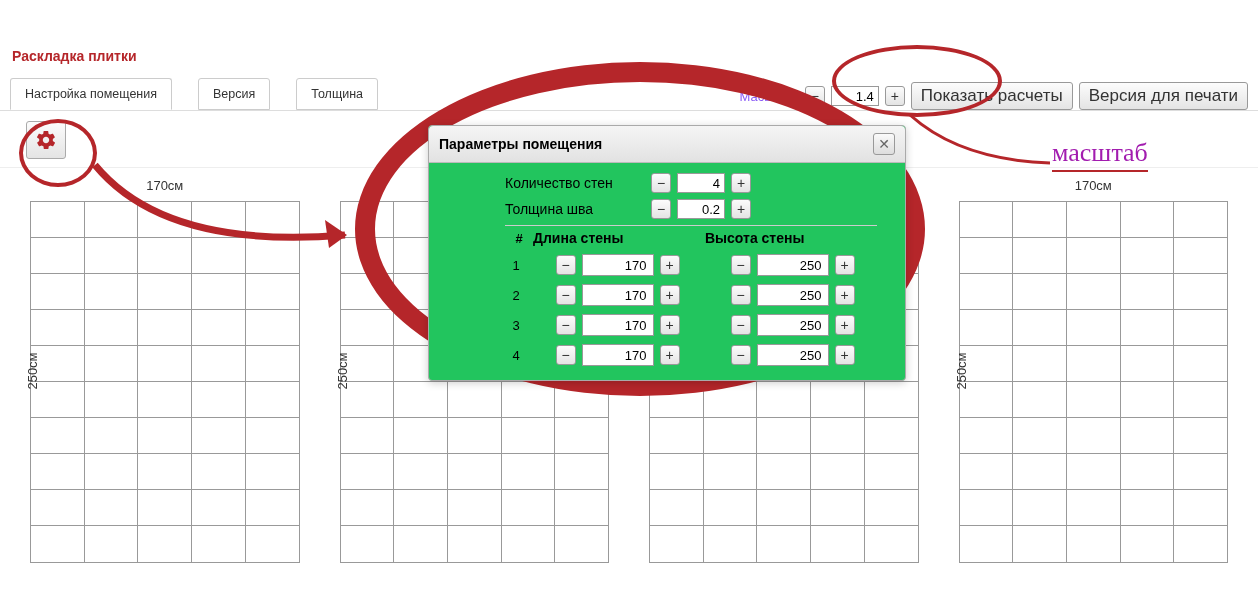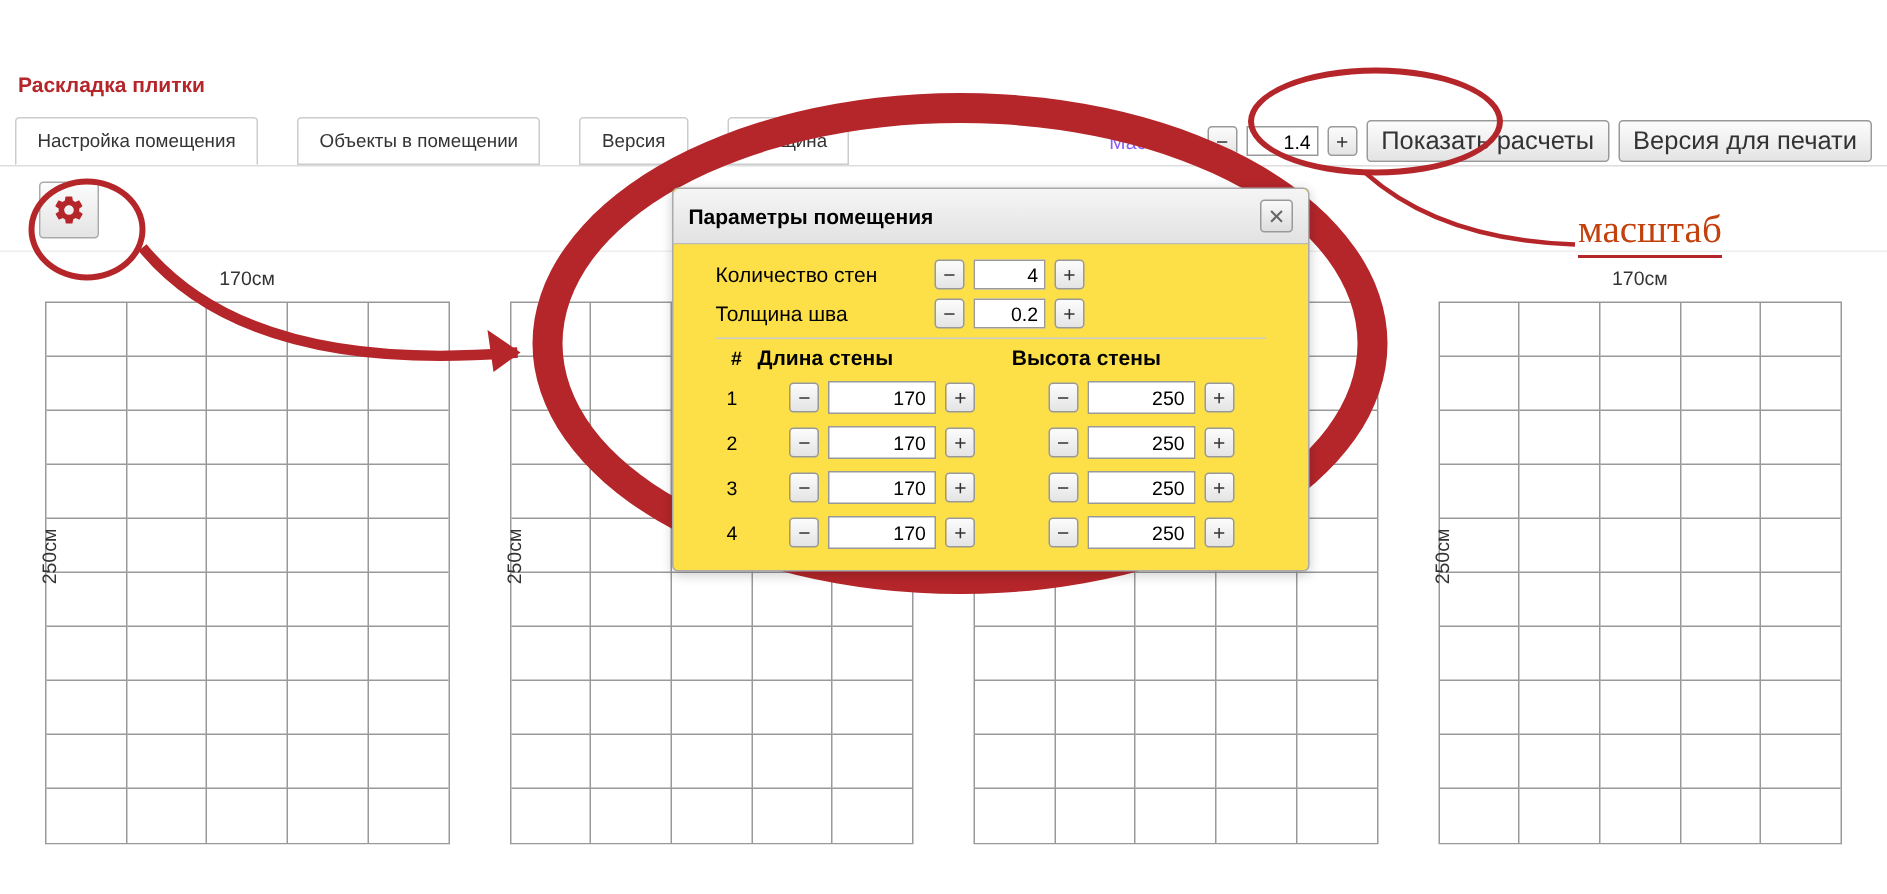--- a/index.html
+++ b/index.html
@@ -1,20 +1,20 @@
 <!DOCTYPE html>
 <html><head>
 <meta charset="utf-8">
 <style>
 * { box-sizing: border-box; margin: 0; padding: 0; }
 body { font-family: Arial, sans-serif; font-size: 13px; background: #fff; width: 1258px; position: relative; }
 
 .page-title { color: #b5262a; font-size: 14px; font-weight: bold; padding: 48px 12px 14px; }
 
-.tabs-row { display: flex; align-items: center; padding: 0 10px; gap: 20px; }
+.tabs-row { display: flex; align-items: flex-end; padding: 0 10px; gap: 20px; }
 .tabs { display: flex; gap: 26px; }
 .tab { background: #fff; border: 1px solid #ccc; border-radius: 3px 3px 0 0; padding: 8px 14px; font-size: 12.5px; color: #333; cursor: pointer; }
 .tab.active { border-bottom-color: #fff; position: relative; z-index: 2; }
 
 .right-controls { margin-left: auto; display: flex; align-items: center; gap: 6px; }
 .scale-label { font-size: 13px; color: #8b5cf6; }
 .btn { border: 1px solid #999; background: linear-gradient(#fcfcfc, #e4e4e4); border-radius: 3px; padding: 3px 9px; font-size: 17px; cursor: pointer; color: #333; }
 .step-btn { width: 20px; height: 20px; display: inline-flex; align-items: center; justify-content: center; padding: 0; font-size: 14px; line-height: 1; }
 .num-input { width: 48px; height: 20px; border: 1px solid #999; text-align: right; padding-right: 4px; font-size: 13px; }
 
@@ -26,56 +26,55 @@
 .walls { display: flex; gap: 40px; padding: 0 20px; justify-content: center; }
 .wall { position: relative; flex: 1; }
 .wall-width { text-align: center; font-size: 13px; color: #333; margin-bottom: 8px; }
 .wall-height { position: absolute; left: -16px; top: 50%; transform: translateY(-50%) rotate(-90deg); transform-origin: center; font-size: 13px; color: #333; white-space: nowrap; }
 .grid { border: 1px solid #999; background: #fff; }
 .grid-row { display: flex; height: 36px; }
 .grid-cell { flex: 1; border-right: 1px solid #999; border-bottom: 1px solid #999; }
 .grid-row:last-child .grid-cell { border-bottom: none; }
 .grid-cell:last-child { border-right: none; }
 
-.dialog { position: absolute; left: 448px; top: 125px; width: 425px; background: #fde047; border: 1px solid #aaa; border-radius: 4px; box-shadow: 0 2px 8px rgba(0,0,0,0.2); z-index: 20; }
+.dialog { position: absolute; left: 428px; top: 125px; width: 478px; background: #22c55e; border: 1px solid #aaa; border-radius: 4px; box-shadow: 0 2px 8px rgba(0,0,0,0.2); z-index: 20; }
 .dialog-header { display: flex; align-items: center; padding: 7px 10px; background: linear-gradient(#f5f5f5, #e2e2e2); border-bottom: 1px solid #bbb; border-radius: 4px 4px 0 0; }
 .dialog-title { font-weight: bold; font-size: 14px; flex: 1; }
 .close-btn { width: 22px; height: 22px; border: 1px solid #999; background: linear-gradient(#fafafa, #ddd); border-radius: 3px; display: flex; align-items: center; justify-content: center; font-size: 14px; color: #666; cursor: pointer; }
-.dialog-body { padding: 10px 28px; }
+.dialog-body { padding: 10px 28px; margin-left: 48px; }
 .field-row { display: flex; align-items: center; margin-bottom: 6px; gap: 6px; }
 .field-label { width: 140px; font-size: 14px; }
 .wall-table { width: 100%; margin-top: 4px; }
 .th-row { display: flex; align-items: center; padding: 4px 0; border-top: 1px solid #ccc; }
 .th-num { width: 28px; font-weight: bold; text-align: center; }
 .th-col { flex: 1; font-weight: bold; text-align: left; font-size: 14px; }
 .wr { display: flex; align-items: center; padding: 4px 0; gap: 6px; }
 .wr-num { width: 22px; text-align: center; }
 .grp { display: flex; align-items: center; gap: 6px; flex: 1; justify-content: center; }
 .wide-input { width: 72px; height: 22px; border: 1px solid #999; text-align: right; padding-right: 6px; font-size: 13px; }
 
 
 .circle-gear { position: absolute; left: 19px; top: 119px; width: 78px; height: 68px; border: 4px solid #b5262a; border-radius: 50%; pointer-events: none; z-index: 15; }
 .big-ellipse { position: absolute; left: 355px; top: 62px; width: 570px; height: 334px; border: 20px solid #b5262a; border-radius: 50%; pointer-events: none; z-index: 5; }
 .scale-ellipse { position: absolute; left: 832px; top: 45px; width: 170px; height: 72px; border: 4px solid #b5262a; border-radius: 50%; pointer-events: none; z-index: 15; }
 .arrow-svg { position: absolute; left: 85px; top: 150px; width: 300px; height: 110px; z-index: 15; pointer-events: none; }
 .arrow-svg path { stroke: #b5262a; stroke-width: 7; fill: none; }
 .arrow-svg polygon { fill: #b5262a; }
 .scale-line { position: absolute; left: 890px; top: 115px; width: 230px; height: 60px; z-index: 15; pointer-events: none; }
 .scale-line path { stroke: #b5262a; stroke-width: 3; fill: none; }
-.scale-text { position: absolute; left: 1052px; top: 138px; font-family: Georgia, serif; font-size: 26px; color: #c2410c; z-index: 15; border-bottom: 2px solid #b5262a; padding-bottom: 2px; pointer-events: none; }
+.scale-text { position: absolute; left: 1052px; top: 138px; font-family: Georgia, serif; font-size: 26px; color: #a21caf; z-index: 15; border-bottom: 2px solid #b5262a; padding-bottom: 2px; pointer-events: none; }
 </style>
 </head>
 <body>
 
 <div class="page-title">Раскладка плитки</div>
 
 <div class="tabs-row">
   <div class="tabs">
     <div class="tab active">Настройка помещения</div>
-    <div class="tab">Объекты в помещении</div>
     <div class="tab">Версия</div>
     <div class="tab">Толщина</div>
   </div>
   <div class="right-controls">
     <span class="scale-label">Масштаб:</span>
     <button class="btn step-btn">
         <span>−</span>
       </button>
     <input class="num-input" value="1.4" style="">
     <button class="btn step-btn">

